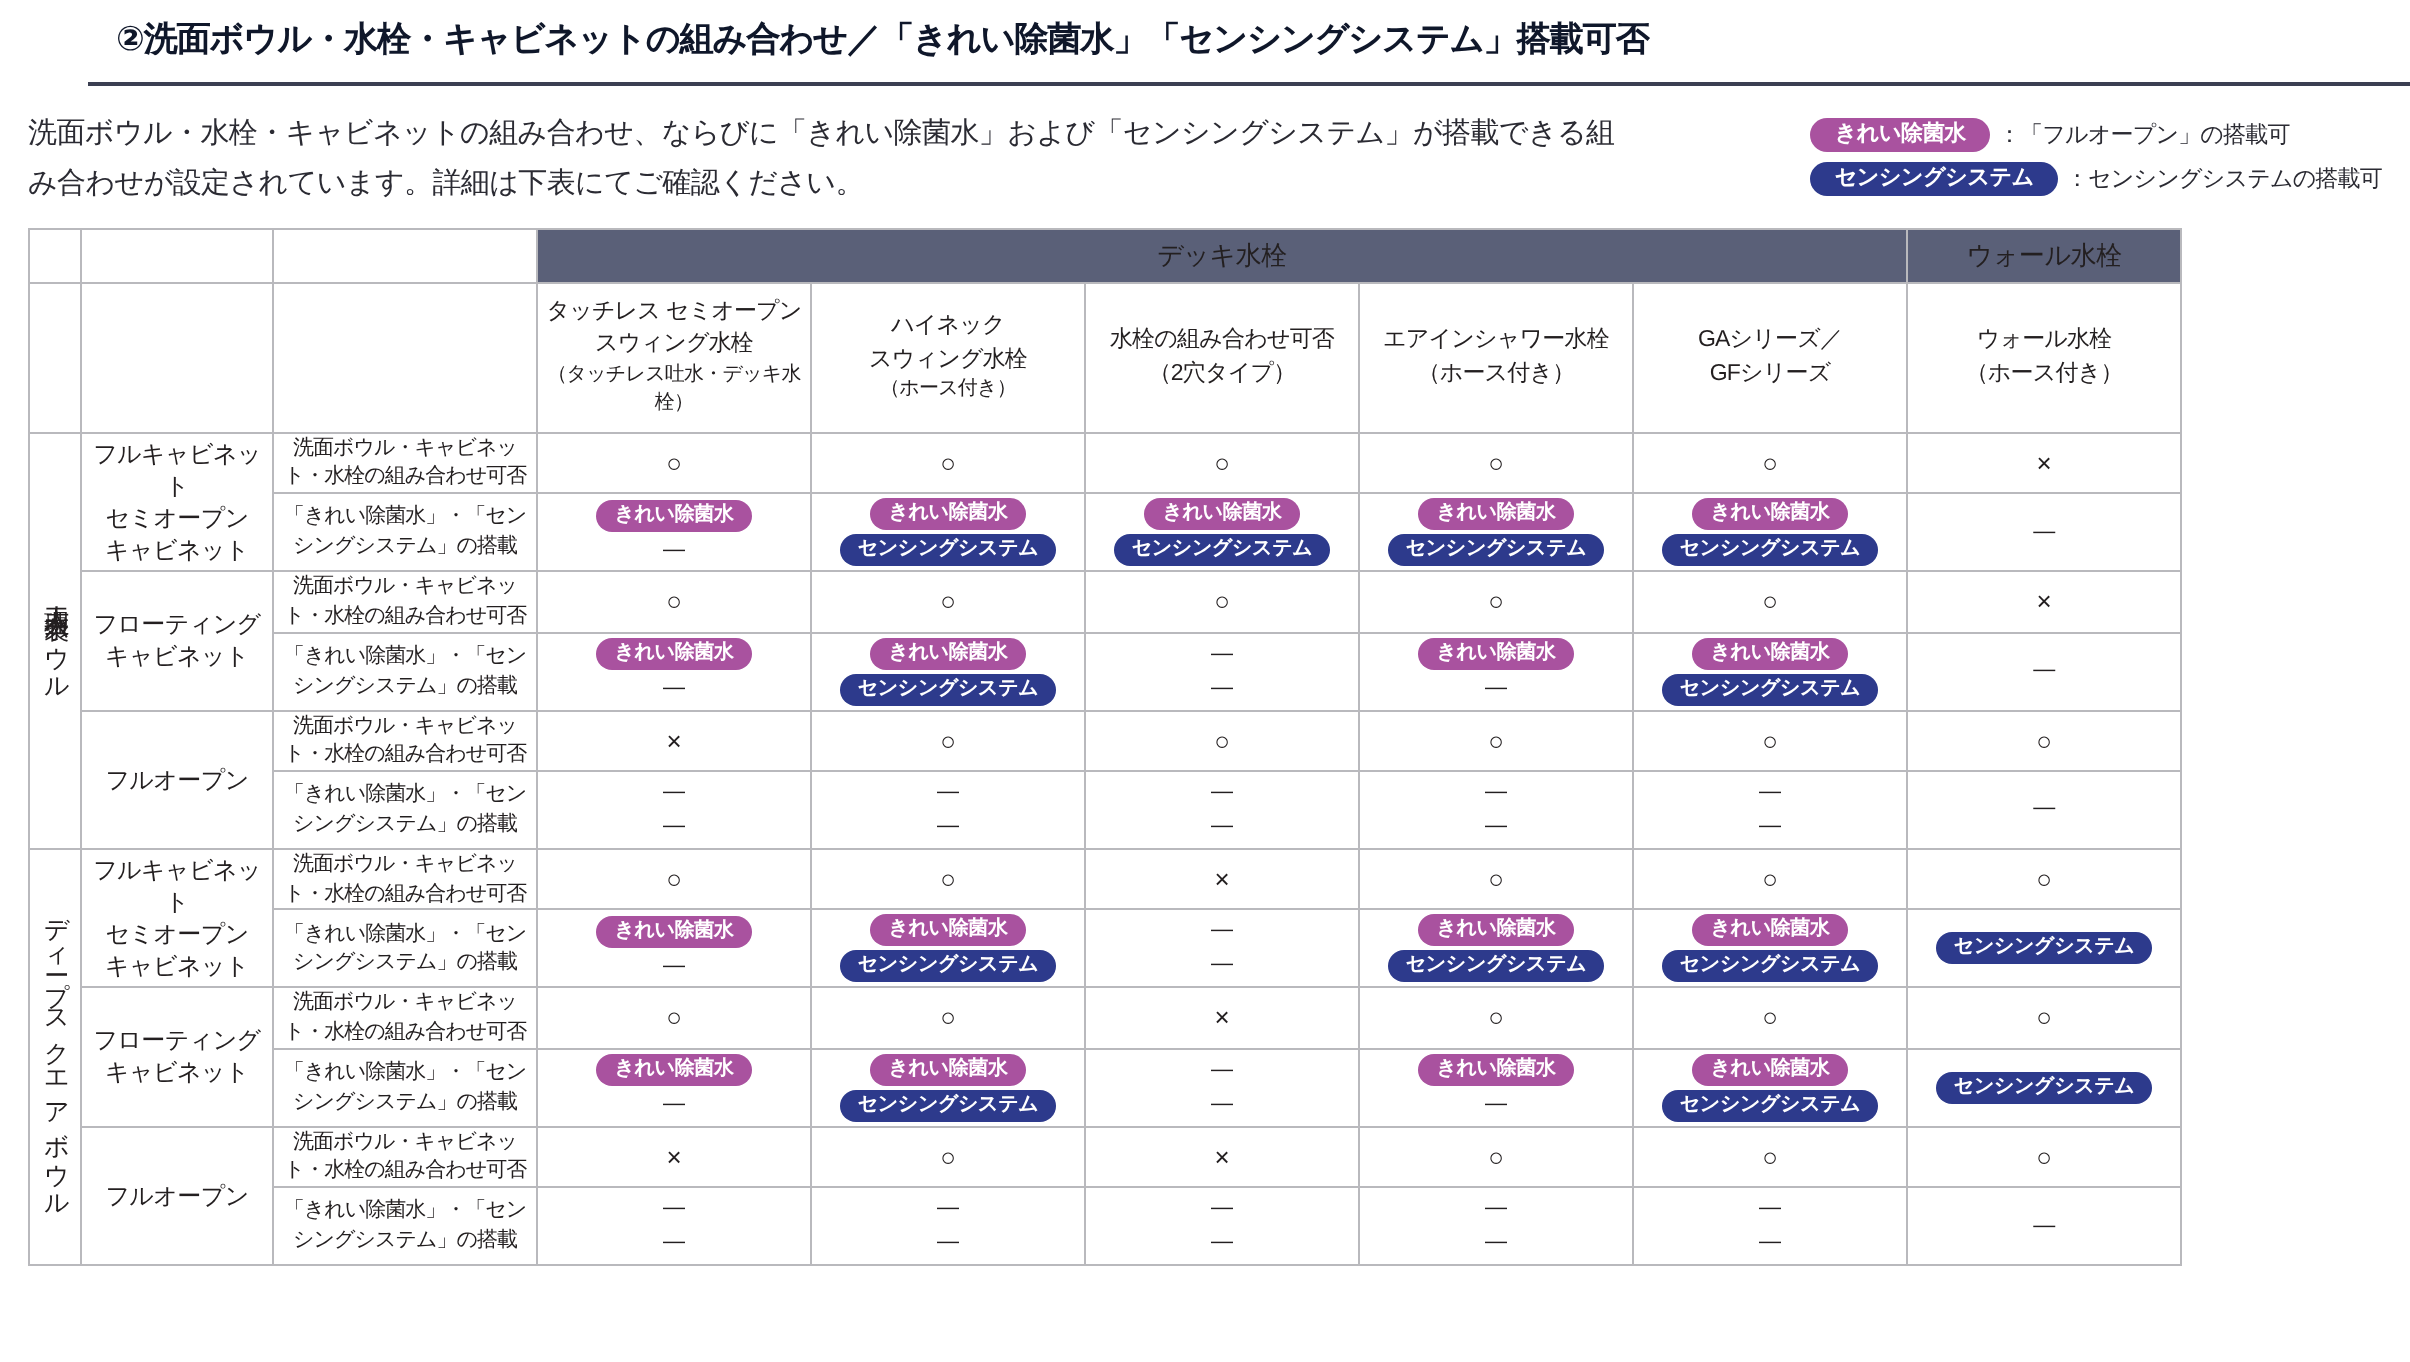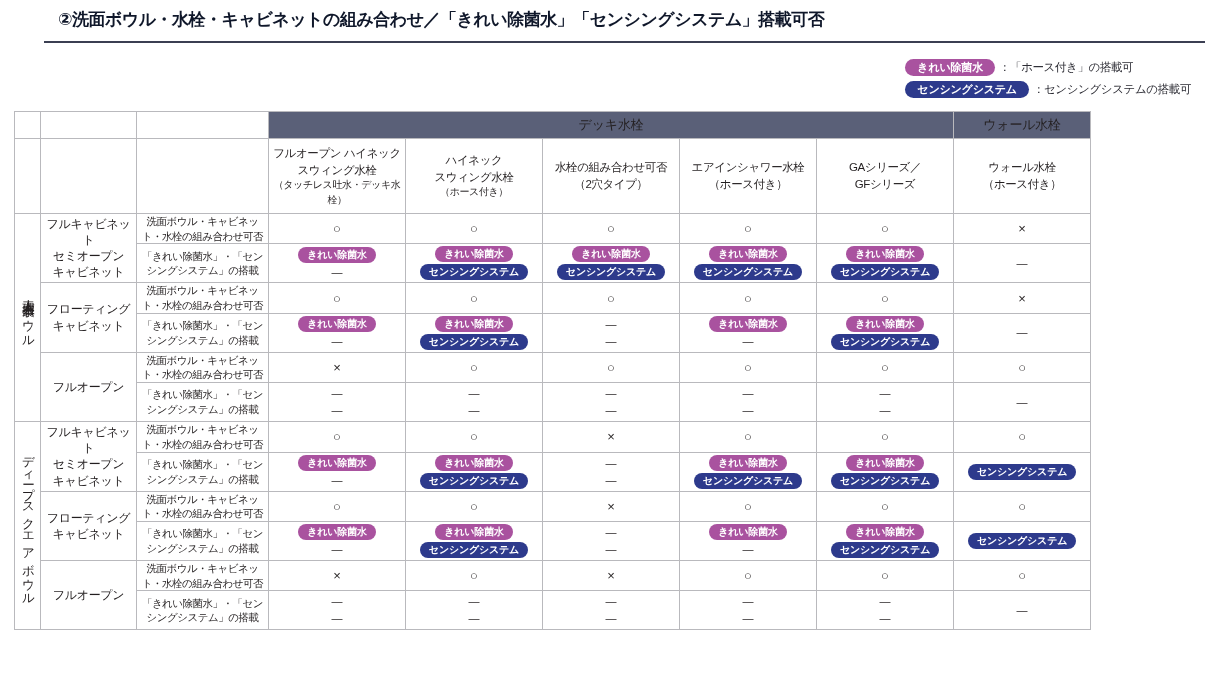--- a/index.html
+++ b/index.html
@@ -195,24 +195,25 @@
   .thick-top { border-top: 2px solid #5a6078; }
 </style>
 </head>
 <body>
 
 <div class="page">
 
   <div class="title-bar">②洗面ボウル・水栓・キャビネットの組み合わせ／「きれい除菌水」「センシングシステム」搭載可否</div>
 
   <div class="intro-row">
+    <div class="intro-text">洗面ボウル・水栓・キャビネットの組み合わせ、ならびに「きれい除菌水」および「センシングシステム」が搭載できる組み合わせが設定されています。詳細は下表にてご確認ください。</div>
     <div class="legend">
       <div class="legend-row">
         <span class="pill pill-kirei">きれい除菌水</span>
-        <span class="legend-note">：「ホース付き」の搭載可</span>
+        <span class="legend-note">：「フルオープン」の搭載可</span>
       </div>
       <div class="legend-row">
         <span class="pill pill-sensing">センシングシステム</span>
         <span class="legend-note">：センシングシステムの搭載可</span>
       </div>
     </div>
   </div>
 
   <table class="matrix">
     <colgroup>
@@ -232,21 +233,21 @@
         <td class="corner"></td>
         <td class="corner"></td>
         <td class="col-group-head" colspan="5">デッキ水栓</td>
         <td class="col-group-head">ウォール水栓</td>
       </tr>
       <tr>
         <td class="corner"></td>
         <td class="corner"></td>
         <td class="corner"></td>
         <td class="col-head">
-          <div>フルオープン ハイネック</div>
+          <div>タッチレス セミオープン</div>
           <div>スウィング水栓</div>
           <div class="sub">（タッチレス吐水・デッキ水栓）</div>
         </td>
         <td class="col-head">
           <div>ハイネック</div>
           <div>スウィング水栓</div>
           <div class="sub">（ホース付き）</div>
         </td>
         <td class="col-head">
           <div>水栓の組み合わせ可否</div>

